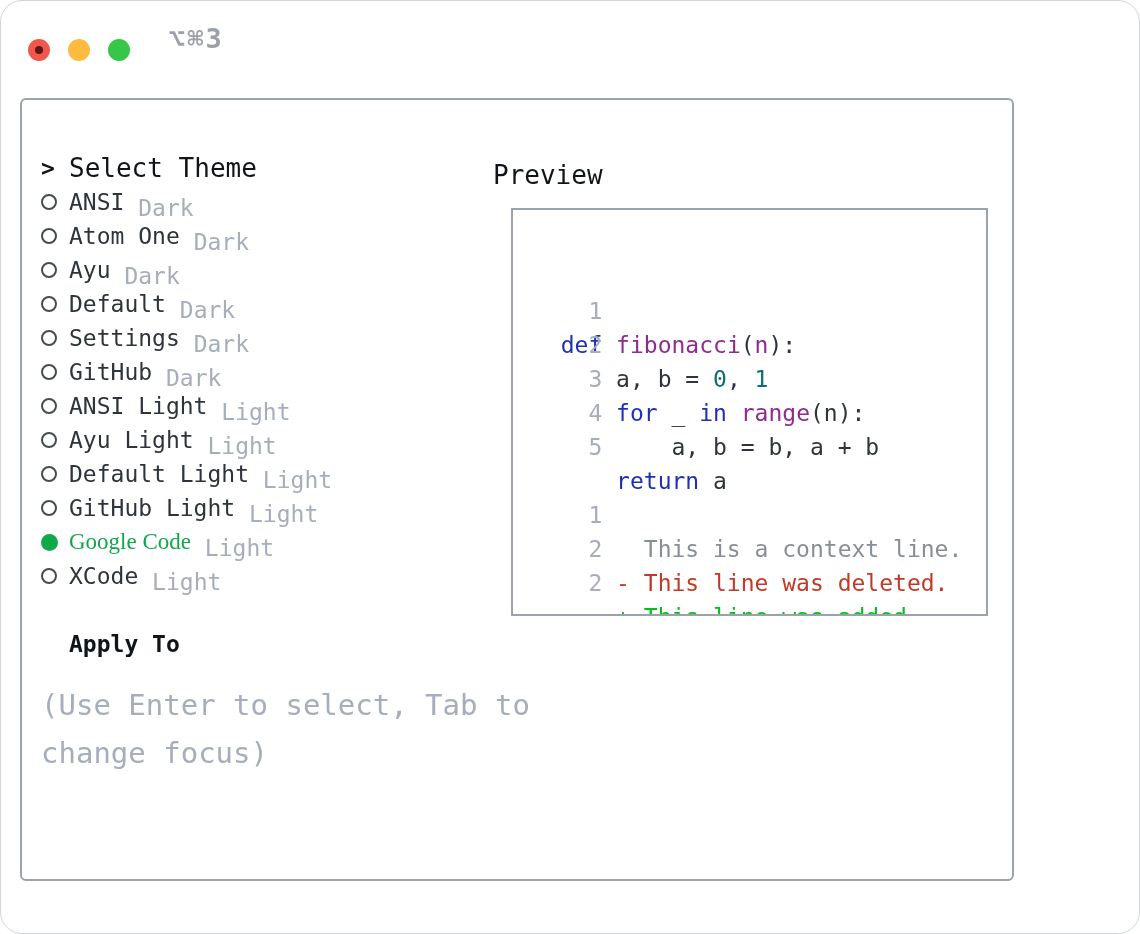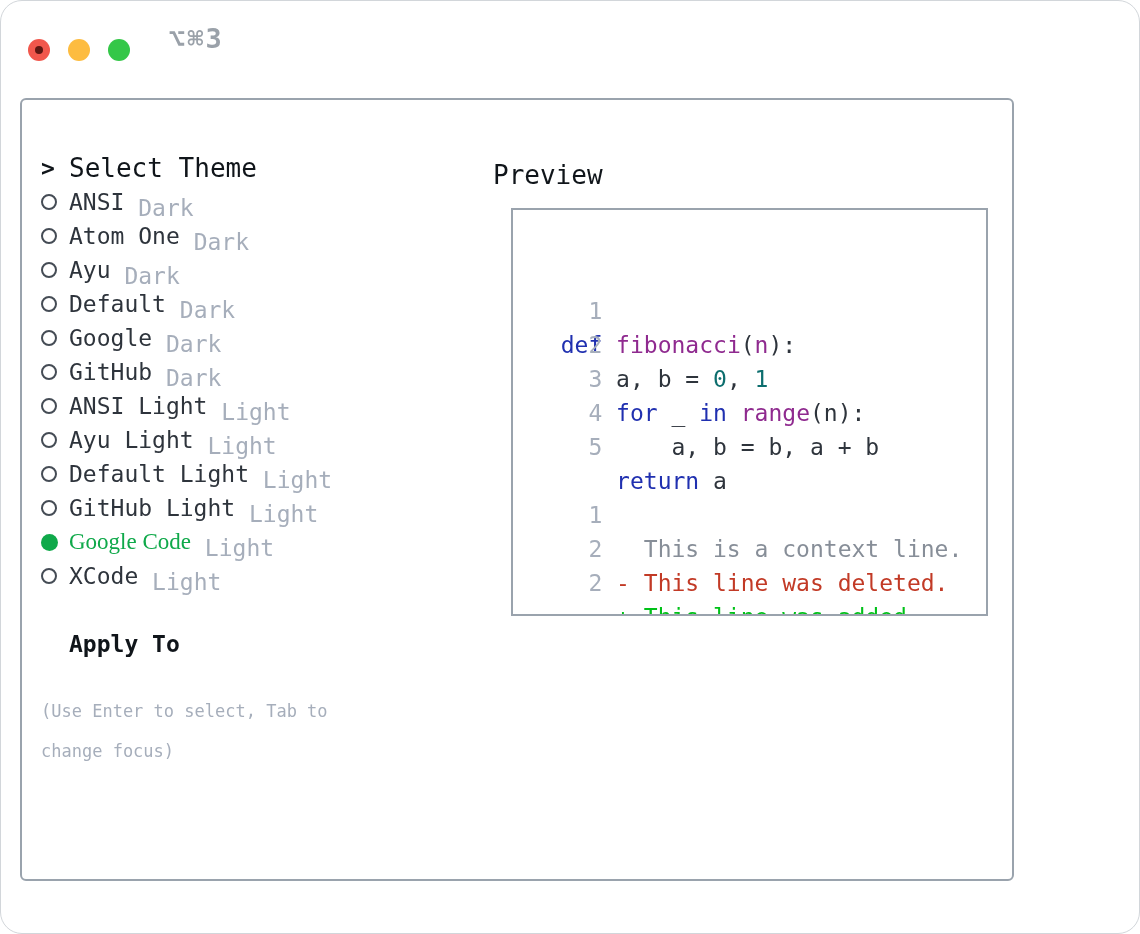--- a/index.html
+++ b/index.html
@@ -61,22 +61,22 @@
   .radio {
     width: 16px; height: 16px; border-radius: 50%;
     border: 2.5px solid #454c55; display: inline-block;
   }
   li.selected .radio { border: none; width: 17px; height: 17px; background: var(--accent-green, #0fa94a); }
   li.selected .t-name, li.selected .opt-label { color: var(--accent-green, #0fa94a); font-family: Liberation Serif, serif; }
   .t-name { color: var(--text, #2e343c); }
   .t-variant { color: var(--muted, #a6aebb); margin-left: 1ch; margin-top: 12px; }
   .opt-label { color: var(--text, #2e343c); }
   .hint {
-    margin-top: 30px;
-    width: 30ch; line-height: 40px; font-size: 17px;
+    margin-top: 20px;
+    width: 30ch; line-height: 48px; font-size: 29px;
     color: var(--muted, #a6aebb);
     white-space: normal; word-wrap: break-word;
   }
   
   .right-col { position: absolute; left: 471px; top: 58px; width: 505px; }
   .preview-title-row { height: 34px; line-height: 34px; }
   .preview-box {
     margin-top: 16px; margin-left: 18px;
     width: 477px; height: 408px;
     border: 2px solid var(--panel-border, #9aa3ad);
@@ -135,21 +135,21 @@
     <span class="t-name">Ayu</span>
     <span class="t-variant">Dark</span>
   </li>
           <li class="row">
     <span class="icon-cell"><span class="radio"></span></span>
     <span class="t-name">Default</span>
     <span class="t-variant">Dark</span>
   </li>
           <li class="row">
     <span class="icon-cell"><span class="radio"></span></span>
-    <span class="t-name">Google</span>
+    <span class="t-name">Settings</span>
     <span class="t-variant">Dark</span>
   </li>
           <li class="row">
     <span class="icon-cell"><span class="radio"></span></span>
     <span class="t-name">GitHub</span>
     <span class="t-variant">Dark</span>
   </li>
           <li class="row">
     <span class="icon-cell"><span class="radio"></span></span>
     <span class="t-name">ANSI Light</span>

